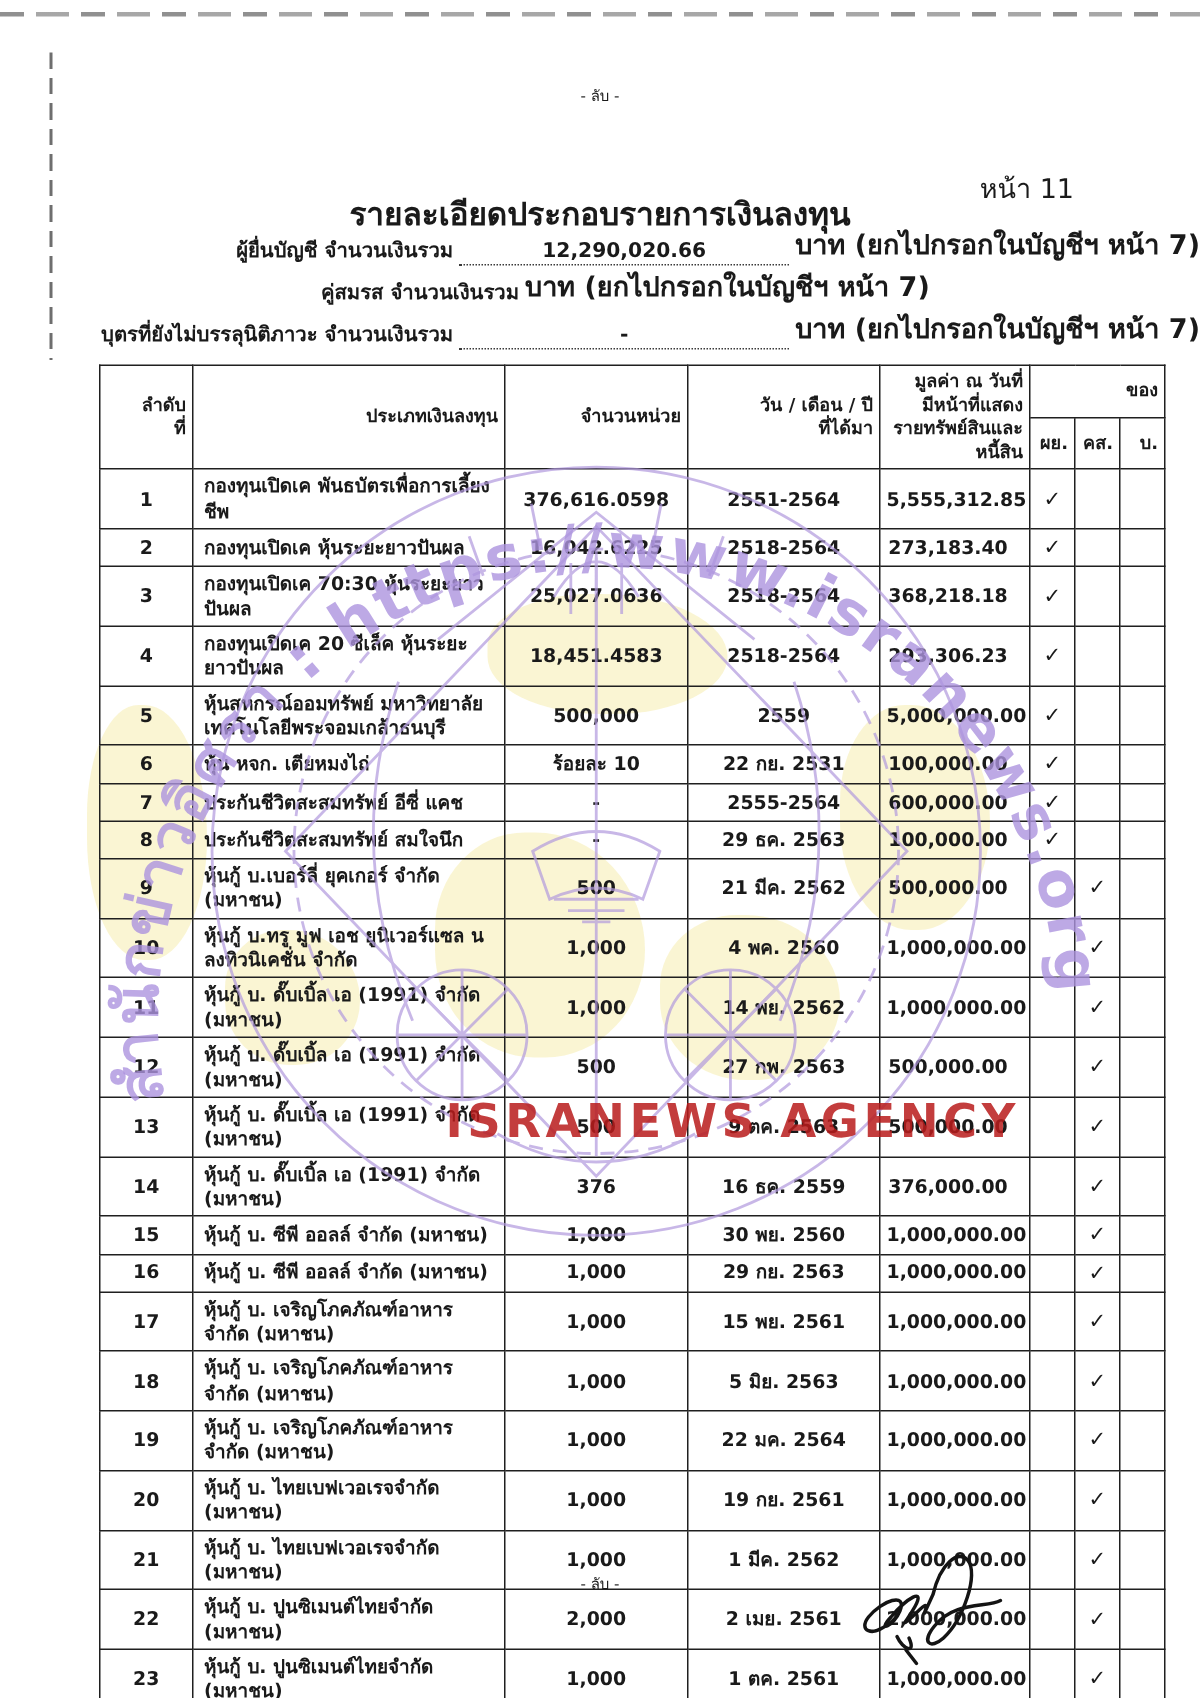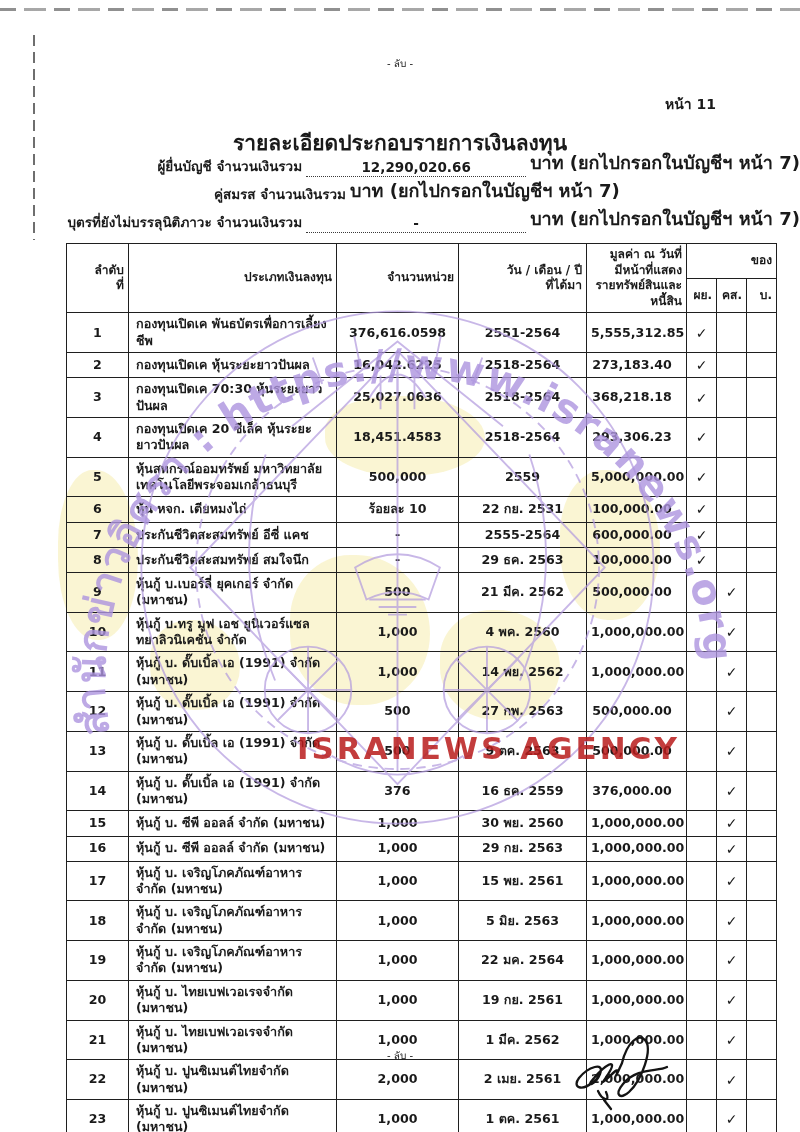--- a/index.html
+++ b/index.html
@@ -10,21 +10,21 @@
   }
   
   .scan-top-line{position:absolute;left:0;top:8px;width:800px;height:3px;opacity:.75;
     background:repeating-linear-gradient(90deg,#6b6b6b 0 16px,transparent 16px 24px,#8a8a8a 24px 46px,transparent 46px 54px);}
   .scan-left-line{position:absolute;left:33px;top:35px;width:2px;height:205px;opacity:.8;
     background:repeating-linear-gradient(180deg,#4a4a4a 0 11px,transparent 11px 17px);}
   
   .confidential{position:absolute;left:0;width:800px;text-align:center;font-size:10px;font-weight:400;}
   .confidential.top{top:56px;}
   .confidential.bottom{top:1048px;}
-  .page-number{position:absolute;top:93px;right:84px;font-size:14px;font-weight:700;}
+  .page-number{position:absolute;top:111px;right:84px;font-size:18px;font-weight:400;}
   .doc-title{position:absolute;top:126px;left:0;width:800px;text-align:center;font-size:21px;font-weight:700;}
   
   .summary{position:absolute;top:149px;left:0;width:800px;z-index:1;}
   .summary-row{display:flex;align-items:flex-end;height:28px;font-size:13.5px;font-weight:700;}
   .summary-label{width:346px;text-align:right;white-space:nowrap;}
   .summary-value{width:252px;margin-left:4px;text-align:center;border-bottom:1.6px dotted #3a3a3a;
     font-weight:700;padding-bottom:1px;}
   .summary-suffix{margin-left:4px;white-space:nowrap;font-weight:600;font-size:18px;}
   
   .invest-table{position:absolute;left:66px;top:243px;z-index:1;border-collapse:collapse;
@@ -206,21 +206,21 @@
         <td class="c-units">500</td>
         <td class="c-date">21 มีค. 2562</td>
         <td class="c-value">500,000.00</td>
         <td class="c-chk"></td>
         <td class="c-chk">✓</td>
         <td class="c-chk"></td>
       </tr>
 
       <tr>
         <td class="c-no">10</td>
-        <td class="c-type">หุ้นกู้ บ.ทรู มูฟ เอช ยูนิเวอร์แซล ทยาลิวนิเคชั่น จำกัด</td>
+        <td class="c-type">หุ้นกู้ บ.ทรู มูฟ เอช ยูนิเวอร์แซล นลงทิวนิเคชั่น จำกัด</td>
         <td class="c-units">1,000</td>
         <td class="c-date">4 พค. 2560</td>
         <td class="c-value">1,000,000.00</td>
         <td class="c-chk"></td>
         <td class="c-chk">✓</td>
         <td class="c-chk"></td>
       </tr>
 
       <tr>
         <td class="c-no">11</td>

